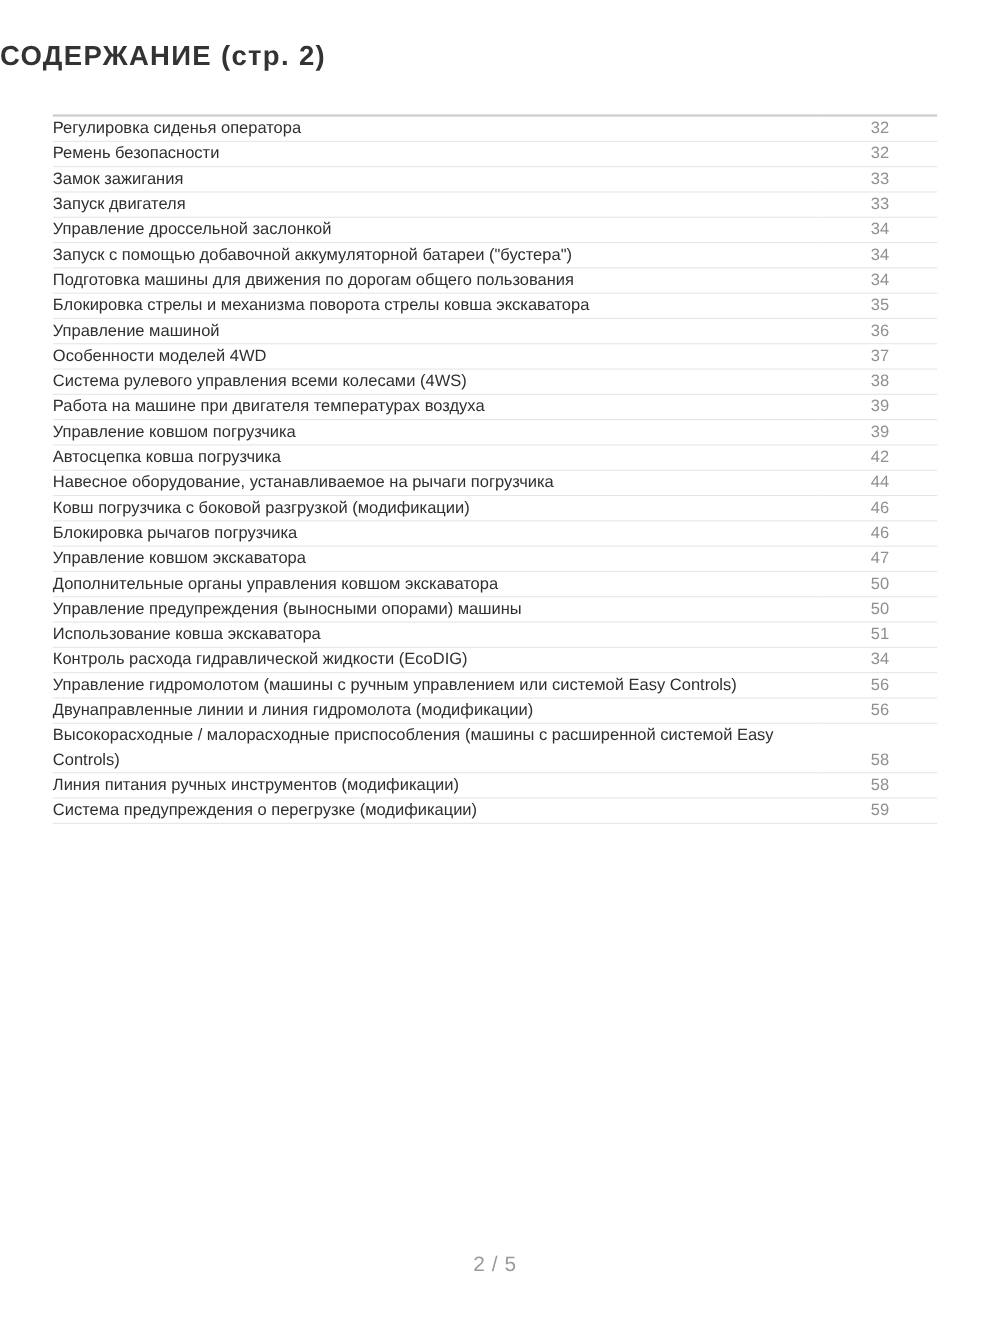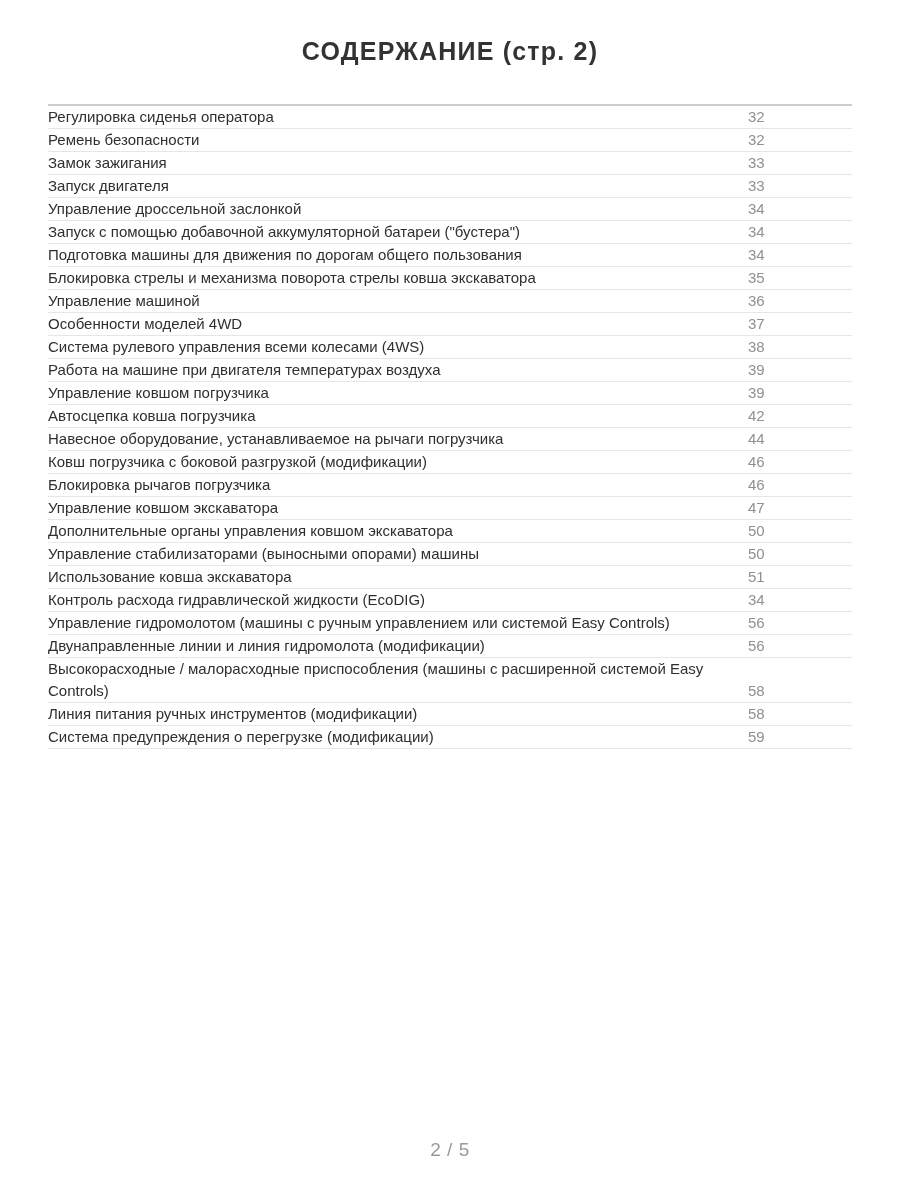--- a/index.html
+++ b/index.html
@@ -21,21 +21,21 @@
     position: relative;
     width: 900px;
     height: 1200px;
     box-sizing: border-box;
   }
 
   
   .doc-title {
     margin: 0;
     padding-top: 36px;
-    text-align: center;
+    text-align: left;
     font-size: 25px;
     font-weight: bold;
     letter-spacing: 1.2px;
     color: #333333;
     line-height: 1.2;
   }
 
   
   .toc-wrap {
     margin: 0 auto;
@@ -68,21 +68,21 @@
     line-height: 22px;
     color: #2f2f2f;
     padding: 6px 0 7px 4px;
     box-sizing: border-box;
     word-wrap: break-word;
     margin-left: 35px;
   }
 
   .toc-page-cell {
     width: 104px;
-    text-align: left;
+    text-align: center;
     font-size: 15px;
     line-height: 22px;
     color: #909090;
     padding: 6px 32px 7px 0;
     box-sizing: border-box;
     white-space: nowrap;
   }
 
   
 
@@ -178,21 +178,21 @@
           </tr>
           <tr class="toc-row">
             <td class="toc-title-cell">Управление ковшом экскаватора</td>
             <td class="toc-page-cell">47</td>
           </tr>
           <tr class="toc-row">
             <td class="toc-title-cell">Дополнительные органы управления ковшом экскаватора</td>
             <td class="toc-page-cell">50</td>
           </tr>
           <tr class="toc-row">
-            <td class="toc-title-cell">Управление стабилизаторами (выносными опорами) машины</td>
+            <td class="toc-title-cell">Управление предупреждения (выносными опорами) машины</td>
             <td class="toc-page-cell">50</td>
           </tr>
           <tr class="toc-row">
             <td class="toc-title-cell">Использование ковша экскаватора</td>
             <td class="toc-page-cell">51</td>
           </tr>
           <tr class="toc-row">
             <td class="toc-title-cell">Контроль расхода гидравлической жидкости (EcoDIG)</td>
             <td class="toc-page-cell">34</td>
           </tr>

